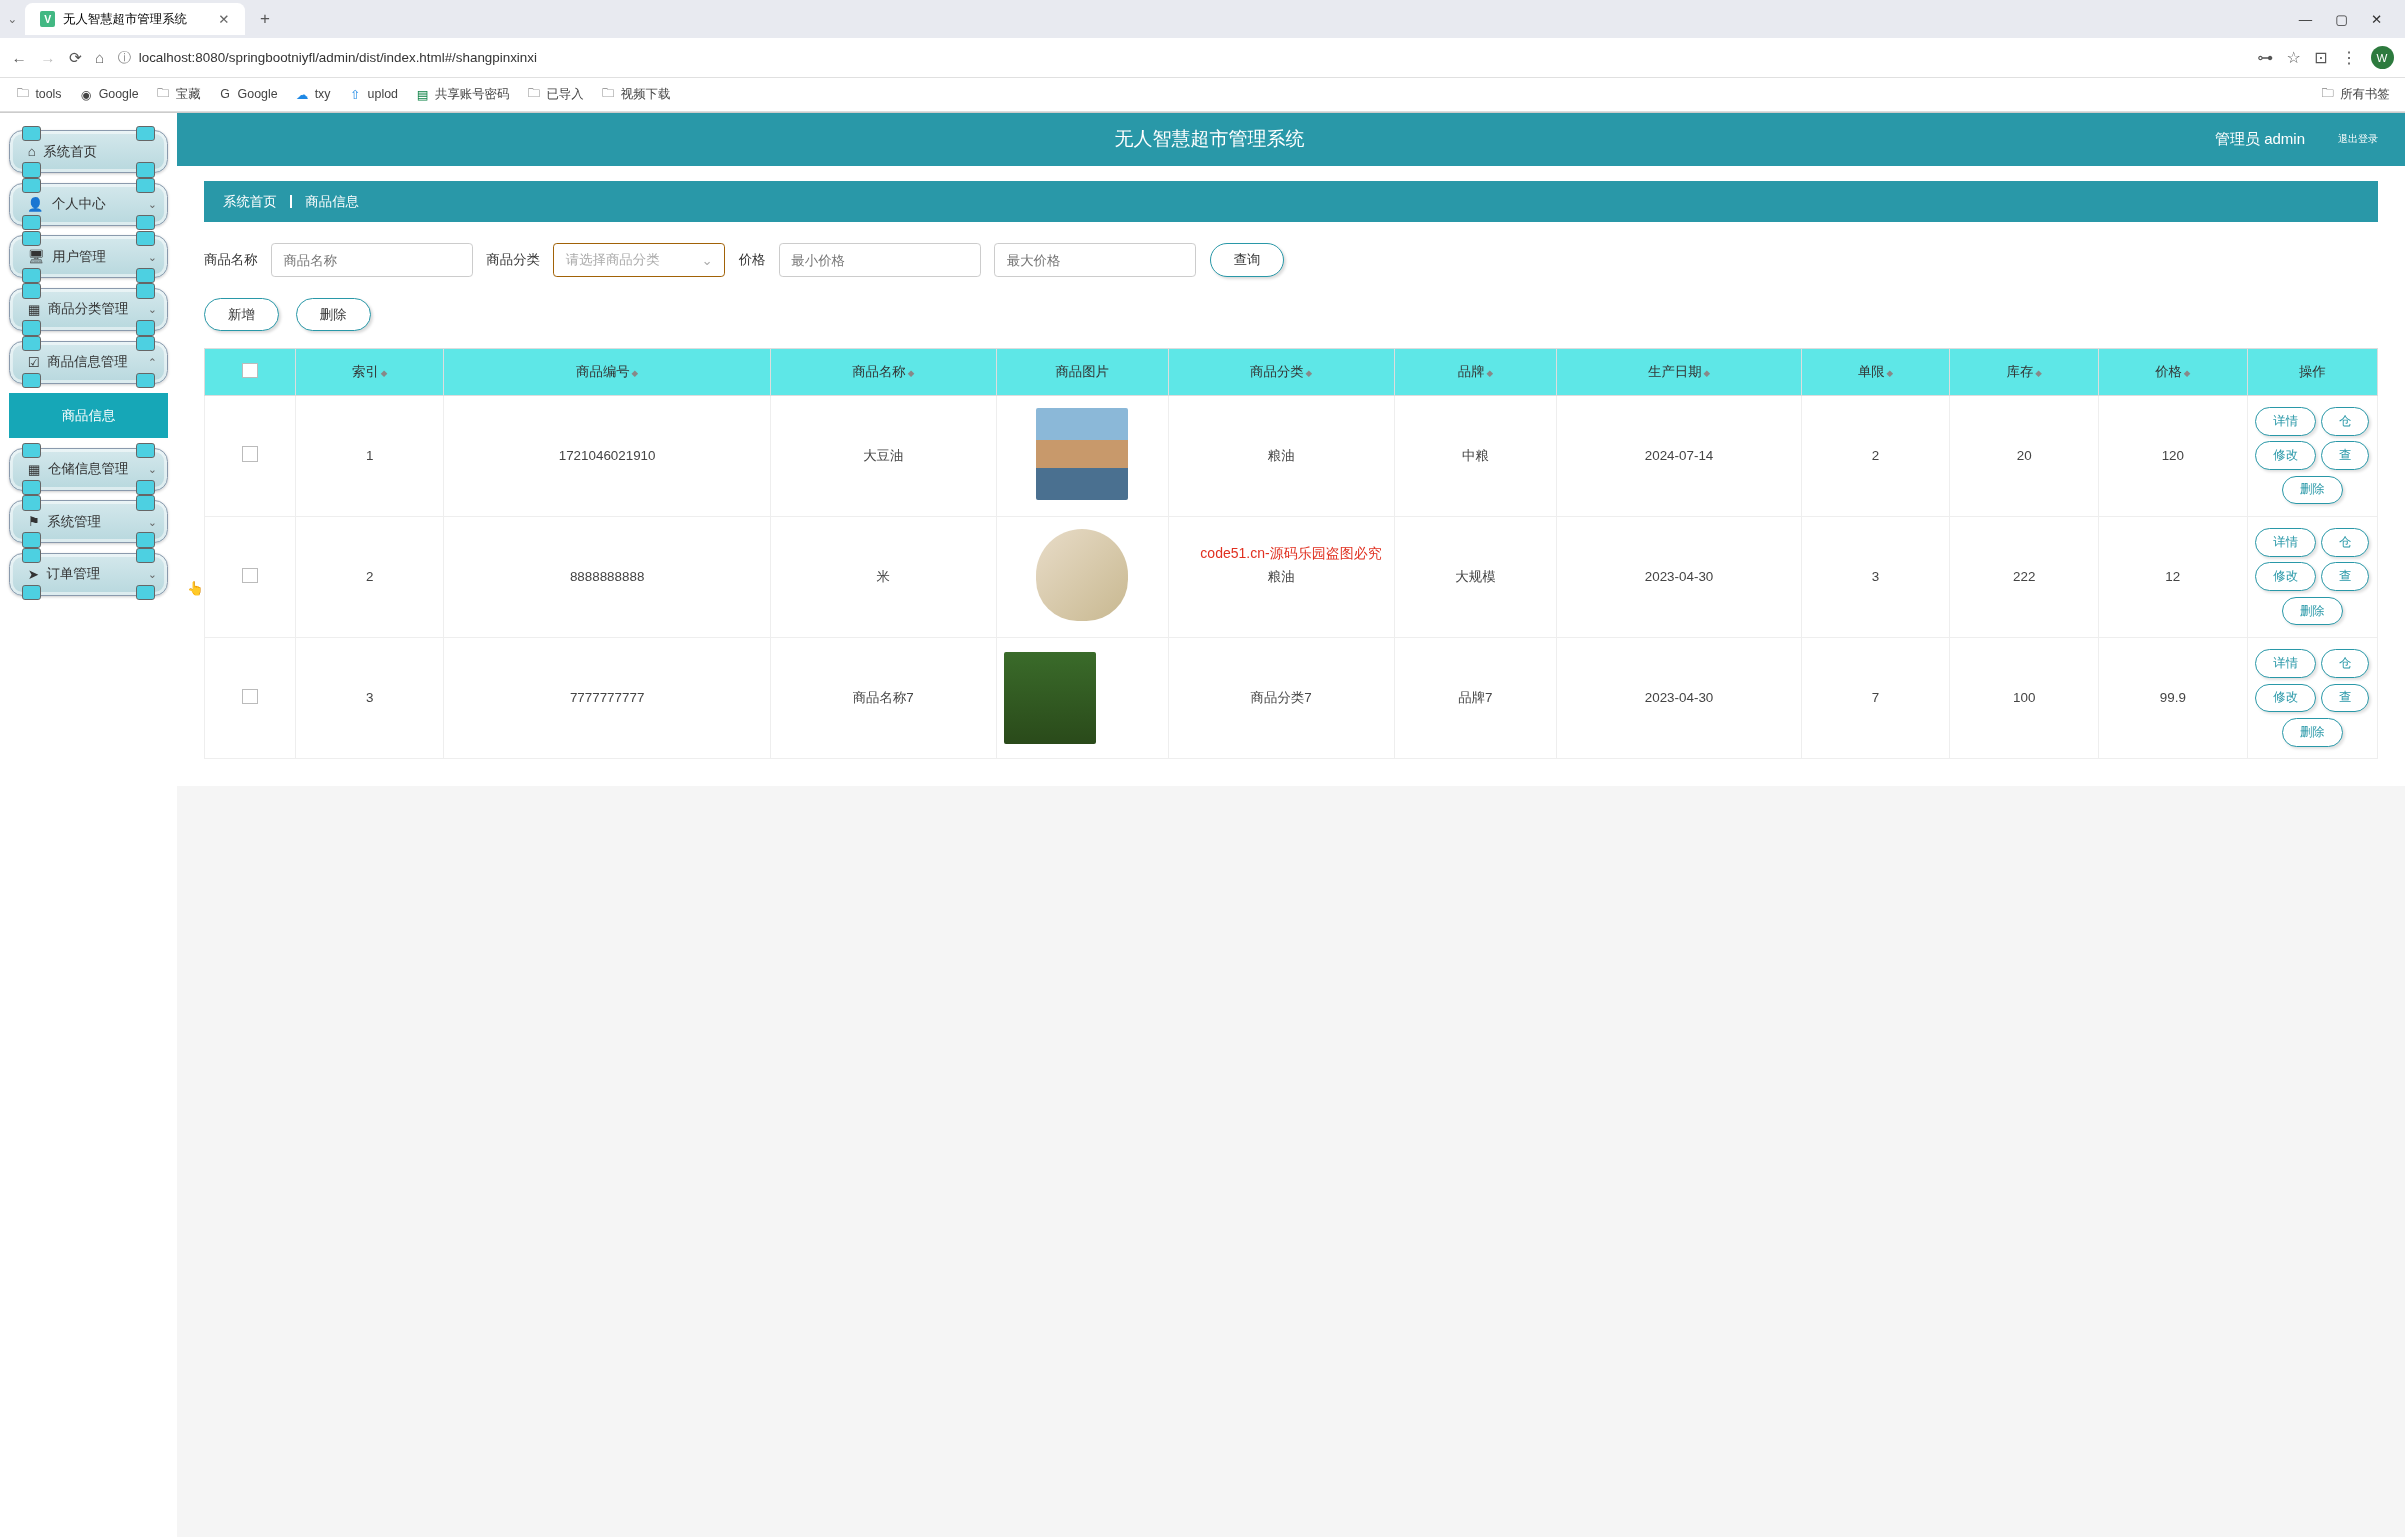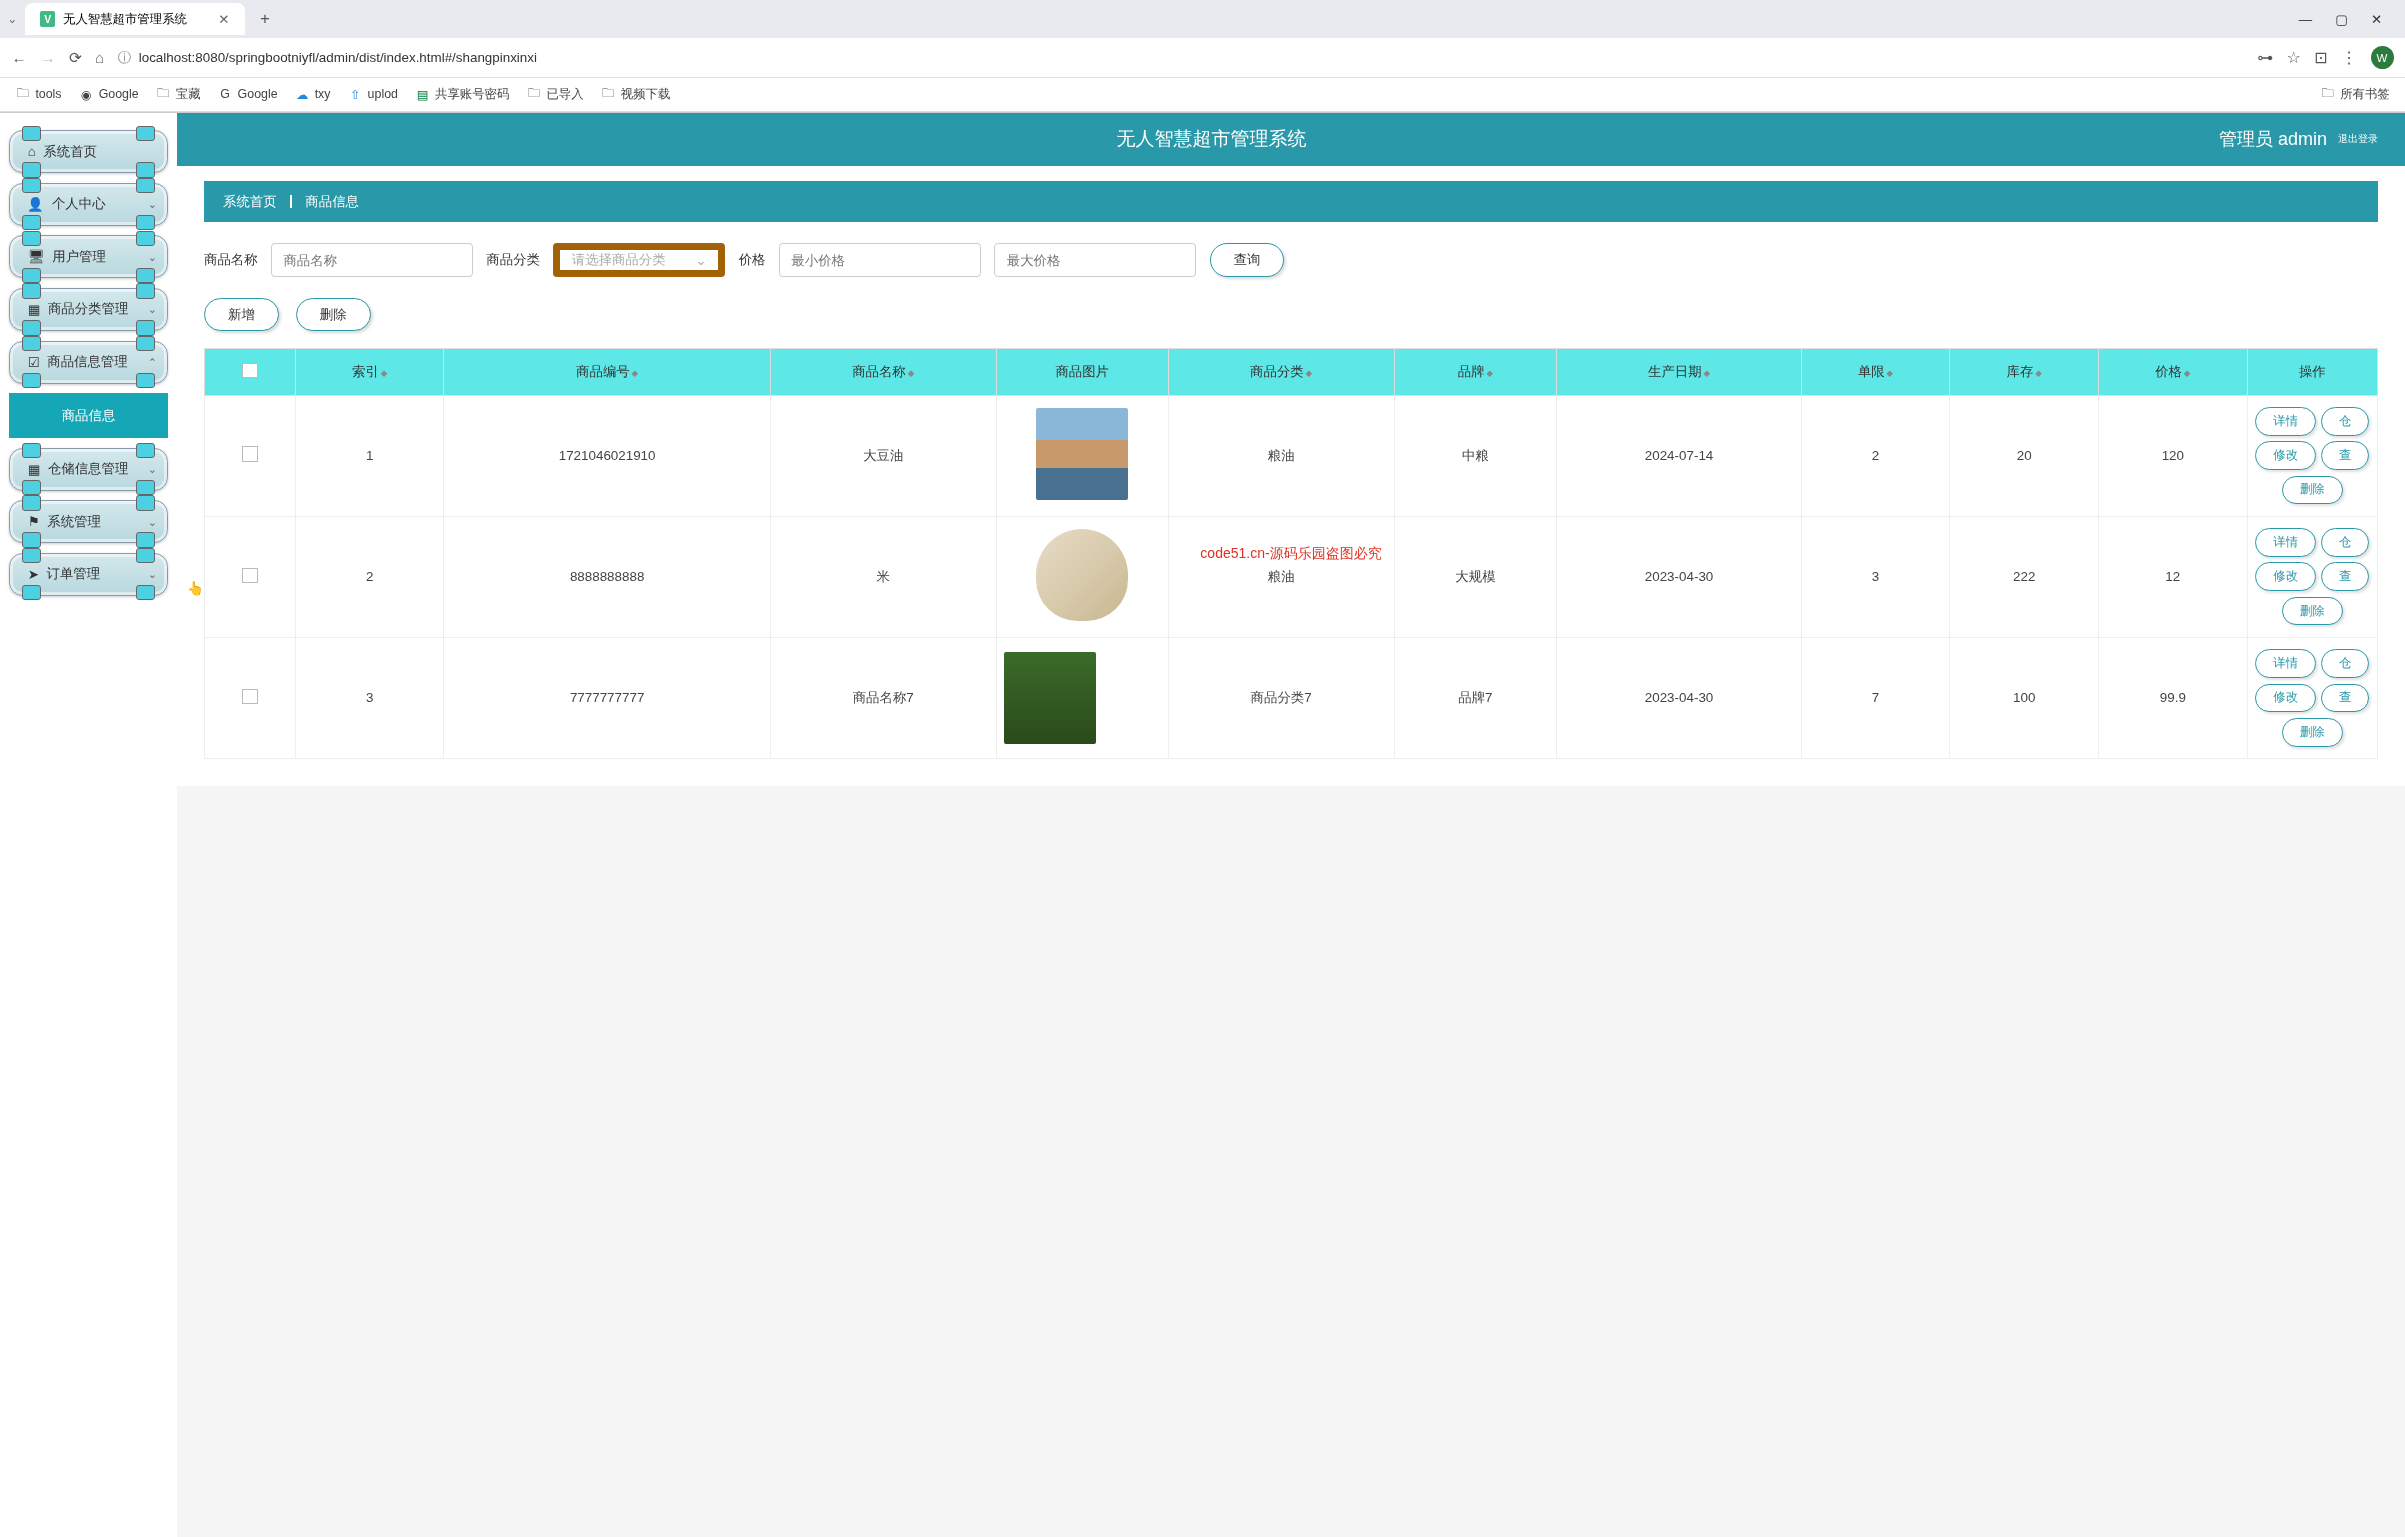--- a/index.html
+++ b/index.html
@@ -31,29 +31,29 @@
 .menu-corners::before,.menu-corners::after{content:"";position:absolute;width:17px;height:13.4px;background:#4dd0e1;border:1px solid #666;border-radius:2.9px}
 .menu-corners::before{bottom:-5.7px;left:11.5px}
 .menu-corners::after{bottom:-5.7px;right:11.5px}
 .menu-icon{font-size:13.4px;color:#333}
 .menu-text{font-size:13.4px;color:#333}
 .menu-arrow{margin-left:auto;font-size:10.5px;color:#666}
 .submenu{background:#16a7b7;color:#fff;padding:13.4px;text-align:center;font-size:13.4px;margin:0 5.7px;cursor:pointer}
 .main{flex:1;display:flex;flex-direction:column;overflow:auto}
 .header{background:#2998a8;color:#fff;padding:13.4px 27px;display:flex;align-items:center}
 .header-title{flex:1;text-align:center;font-size:19px;font-weight:500}
-.header-user{font-size:18px;margin-right:11px}
+.header-user{font-size:15px;margin-right:33px}
 .header-logout{font-size:10px;cursor:pointer}
 .content{padding:0 27px 27px;background:#fff;position:relative}
 .breadcrumb{background:#2998a8;color:#fff;padding:11.5px 19px;margin-top:15.3px;display:flex;align-items:center;gap:9.6px;font-size:13.4px}
 .bc-sep{border-left:2.9px solid #fff;height:13.4px;margin:0 3.8px}
 .filters{display:flex;align-items:center;gap:13.4px;padding:21px 0;flex-wrap:wrap}
 .filter-label{font-size:13.4px;color:#333}
 .filter-input{border:1px solid #ccc;border-radius:3.8px;padding:7.6px 11.5px;font-size:13.4px;min-width:163px;height:34px}
-.filter-select{border:7px solid #a16207;border-radius:3.8px;padding:7.6px 11.5px;font-size:13.4px;min-width:172px;height:34px;display:flex;align-items:center;justify-content:space-between;color:#aaa;cursor:pointer}
+.filter-select{border:1px solid #a16207;border-radius:3.8px;padding:7.6px 11.5px;font-size:13.4px;min-width:172px;height:34px;display:flex;align-items:center;justify-content:space-between;color:#aaa;cursor:pointer}
 .btn{border:1.9px solid #2998a8;border-radius:19px;padding:6.7px 23px;font-size:13.4px;background:#fff;color:#333;cursor:pointer;box-shadow:1.9px 1.9px 2.9px rgba(0,0,0,.15)}
 .btn-small{border:1.9px solid #2998a8;border-radius:17px;padding:4.8px 17px;font-size:12.4px;background:#fff;color:#2998a8;cursor:pointer;box-shadow:1.9px 1.9px 2.9px rgba(0,0,0,.12);white-space:nowrap}
 .action-btns{display:flex;gap:17px;padding-bottom:17px}
 .table{width:100%;border-collapse:collapse}
 .table th{background:#5ee7e7;padding:13.4px 7.6px;font-size:13.4px;font-weight:500;border:1px solid #ddd;color:#333;position:relative}
 .table td{padding:11.5px 7.6px;font-size:13.4px;border:1px solid #eee;text-align:center;color:#444}
 .sort-icon{font-size:8.6px;color:#888;margin-left:1.9px}
 .checkbox{width:15.3px;height:15.3px;border:1px solid #bbb;display:inline-block;background:#fff}
 .prod-img{width:92px;height:92px;background:#ddd;display:inline-block;border-radius:1.9px}
 .img1{background:linear-gradient(180deg,#8bb8d8 35%,#c8996b 35%,#c8996b 65%,#4a7090 65%)}

